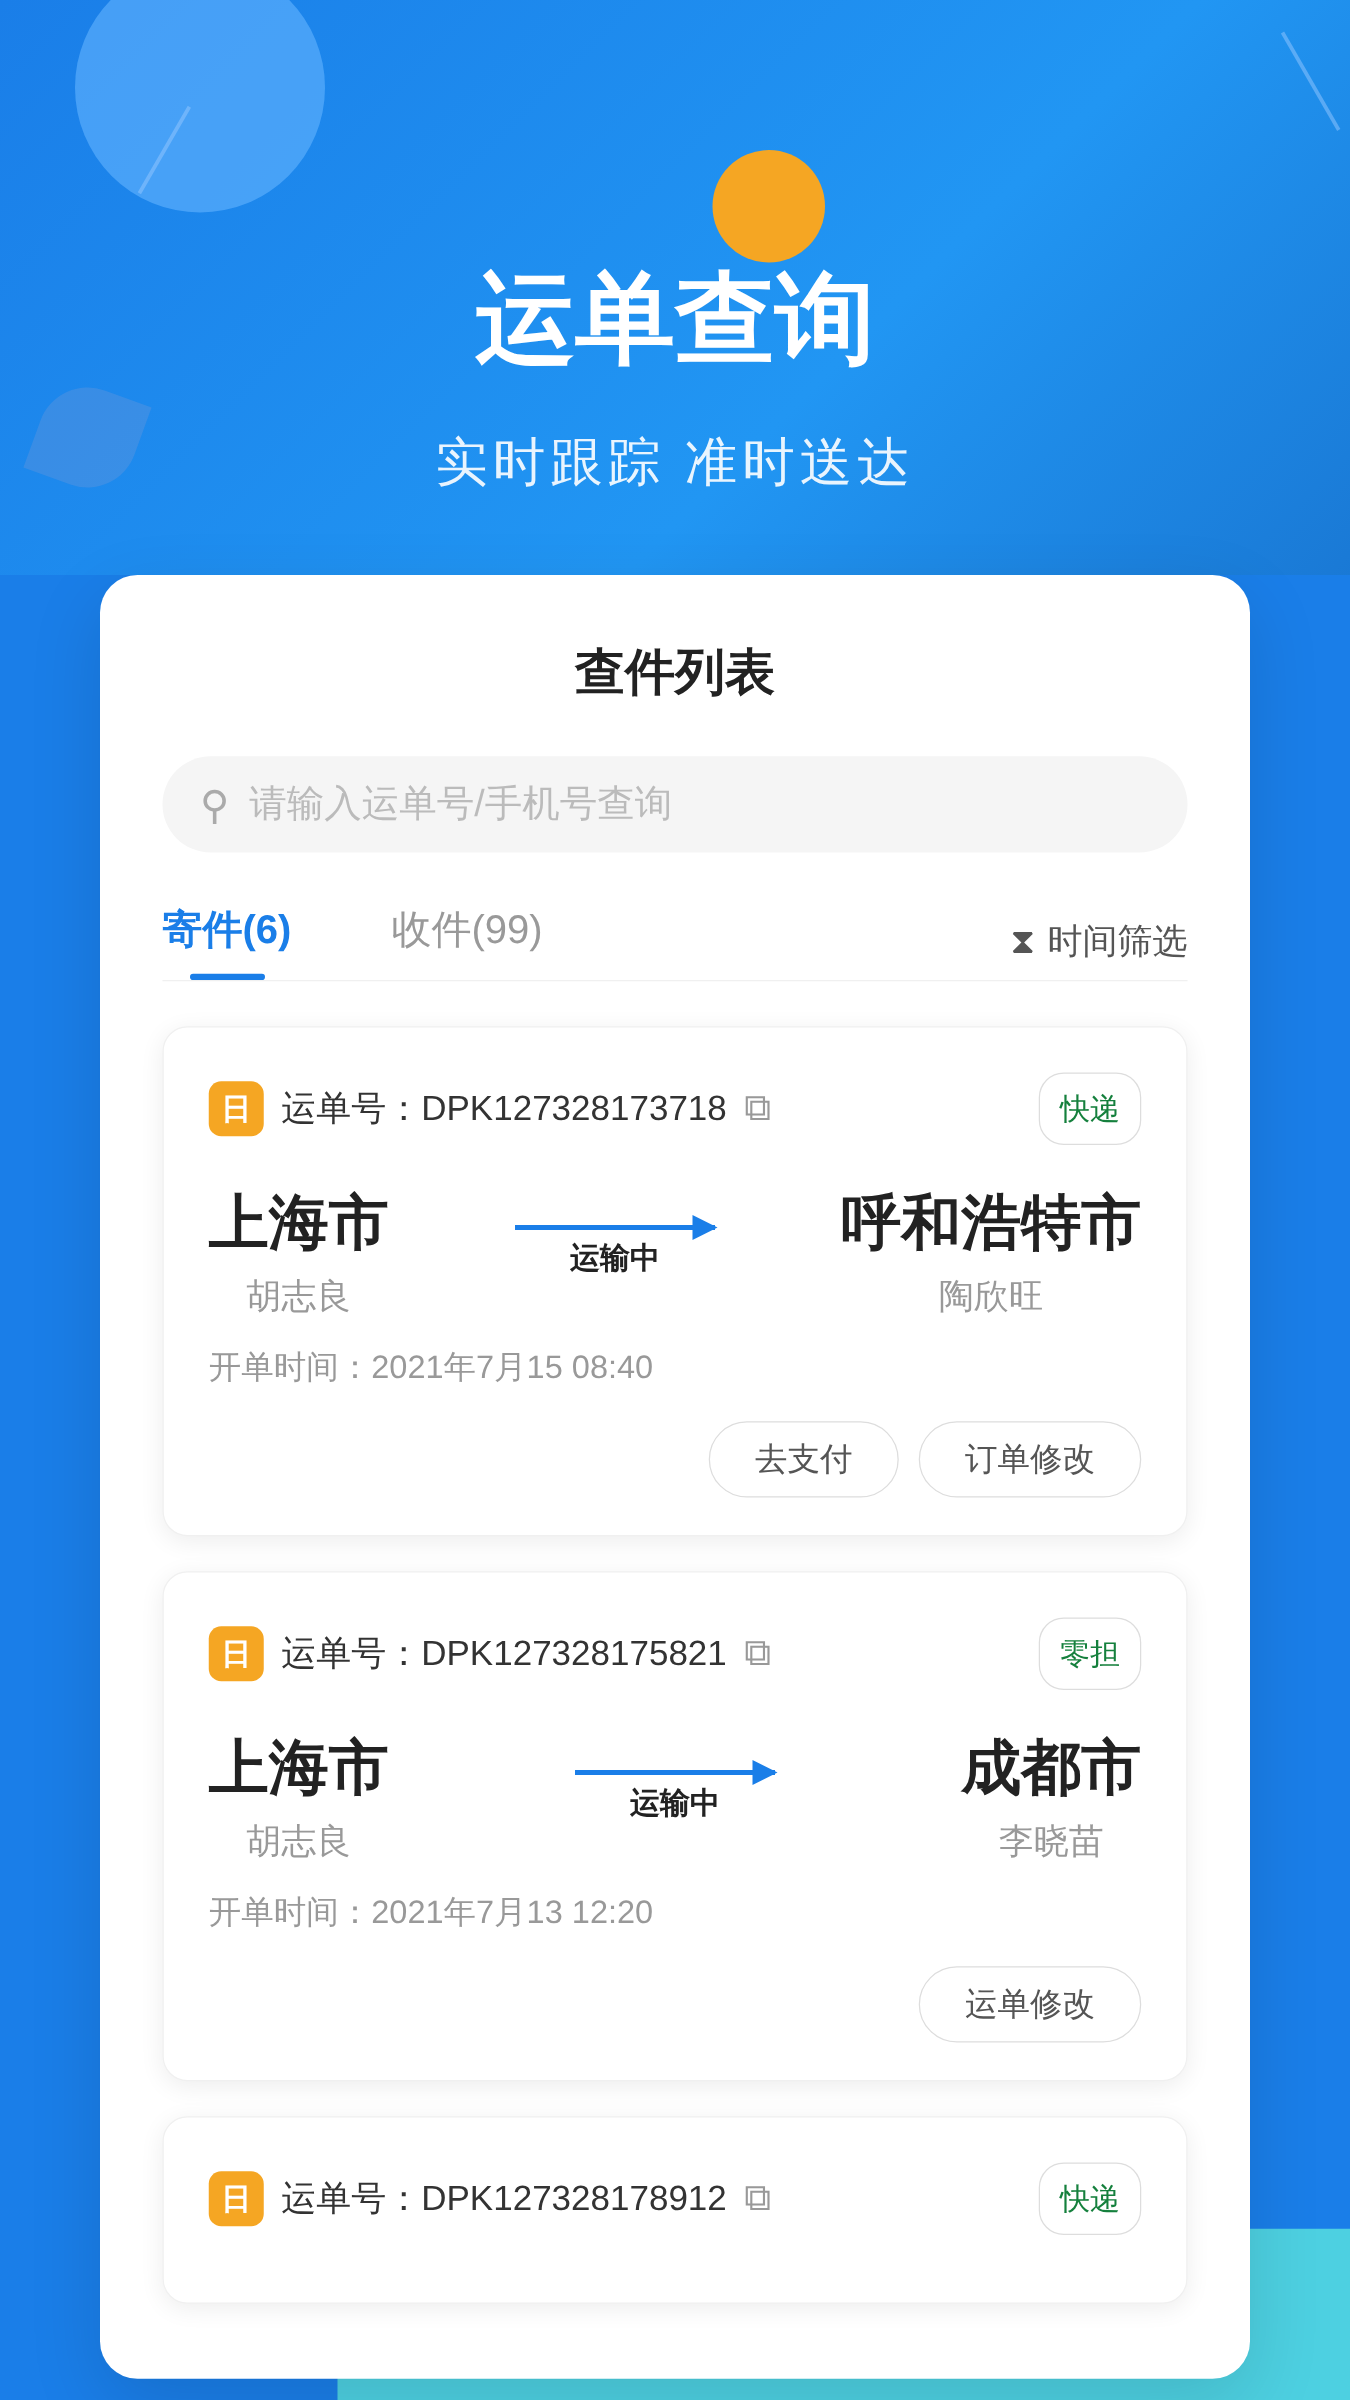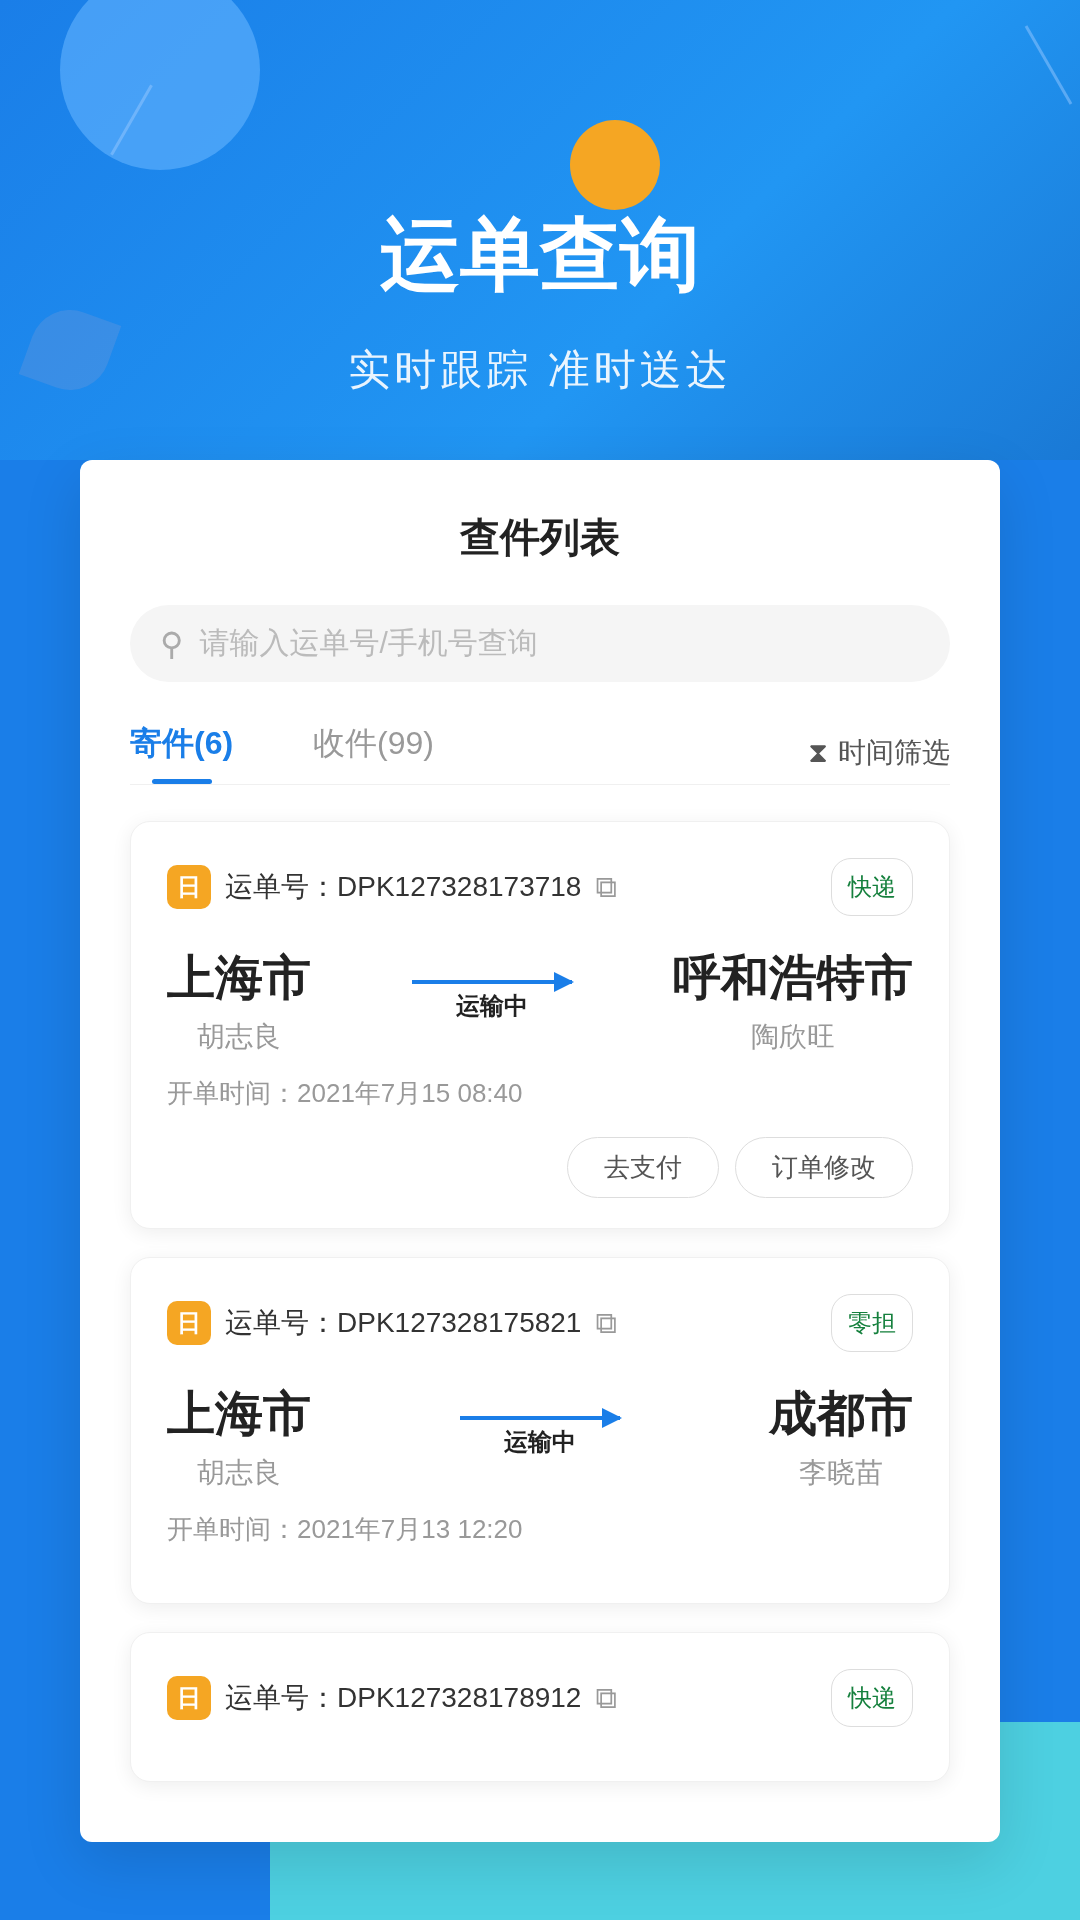--- a/index.html
+++ b/index.html
@@ -94,21 +94,21 @@
       letter-spacing: 4px;
     }
 
     
     .main-card {
       position: relative;
       width: 920px;
       margin: 0 auto;
       margin-top: -60px;
       background: #fff;
-      border-radius: 12px;
+      border-radius: 30px;
       padding: 50px 50px 60px;
       box-shadow: 0 20px 60px rgba(0,0,0,0.12);
       z-index: 10;
     }
 
     
     .card-bg {
       position: relative;
       background: #1a7ee8;
       padding-bottom: 80px;
@@ -430,20 +430,23 @@
           <div class="route-status">运输中</div>
         </div>
         <div class="route-to">
           <div class="route-city">成都市</div>
           <div class="route-name">李晓苗</div>
         </div>
       </div>
 
       <div class="pkg-time">开单时间：2021年7月13 12:20</div>
 
+      <div class="pkg-actions">
+        <button class="pkg-btn">运单修改</button>
+      </div>
     </div>
 
     <div class="partial-card">
       <div class="pkg-header">
         <div class="pkg-id-area">
           <div class="pkg-icon">日</div>
           <span class="pkg-tracking">运单号：DPK127328178912</span>
           <span class="pkg-copy-icon">⧉</span>
         </div>
         <span class="pkg-type-badge">快递</span>

